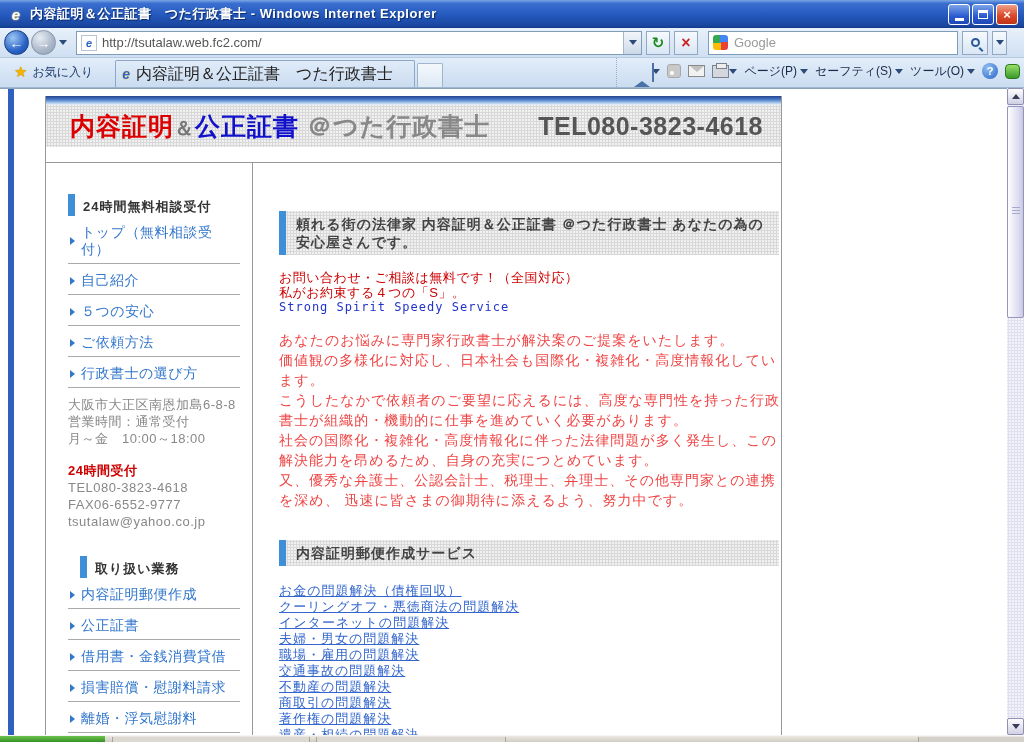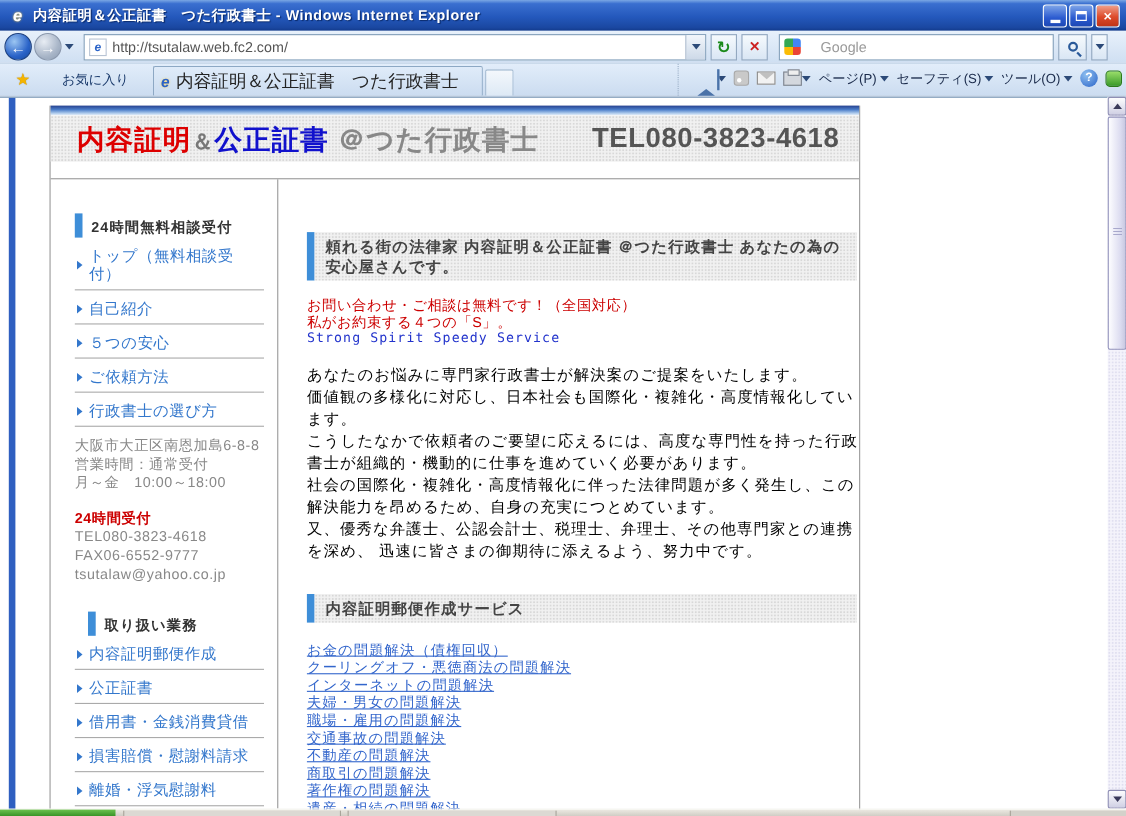--- a/index.html
+++ b/index.html
@@ -43,36 +43,36 @@
   .field-drop { width:18px; height:22px; background:linear-gradient(180deg,#f2f6fb,#cdd9e8);
     border-left:1px solid #a8b8cc; display:flex; align-items:center; justify-content:center; }
   .toolbtn { height:24px; border:1px solid #93a8c0; background:linear-gradient(180deg,#f6fafd,#d9e6f4);
     display:flex; align-items:center; justify-content:center; margin-left:4px; }
   .toolbtn.refresh { width:24px; color:#1a8a1a; font-weight:bold; font-size:15px; }
   .toolbtn.stop { width:24px; color:#cc2222; font-weight:bold; font-size:16px; }
   .searchbox { height:24px; width:250px; margin-left:10px; background:#fff; border:1px solid #7f9db9;
     display:flex; align-items:center; padding-left:4px; }
   .g-ico { width:15px; height:15px; border-radius:3px;
     background:conic-gradient(#4285f4 0 25%, #ea4335 0 50%, #fbbc05 0 75%, #34a853 0); }
-  .search-input { flex:1; border:none; outline:none; font-size:13px; color:#444; padding-left:18px; background:transparent;
+  .search-input { flex:1; border:none; outline:none; font-size:13px; color:#444; padding-left:6px; background:transparent;
     font-family:"Liberation Sans","DejaVu Sans",sans-serif; }
   .search-input::placeholder { color:#9a9a9a; }
   .toolbtn.mag { width:26px; }
   .mag-ico { width:9px; height:9px; border:2px solid #2a5a9a; border-radius:50%; position:relative; }
   .mag-ico:after { content:""; position:absolute; width:2px; height:5px; background:#2a5a9a;
     transform:rotate(-45deg); left:7px; top:7px; }
   .toolbtn.magdrop { width:15px; }
 
   
   .tabsrow { position:absolute; top:58px; left:0; width:1024px; height:30px;
     background:linear-gradient(180deg,#e2edfa,#cbdcf0); border-bottom:1px solid #9eb6d0;
     display:flex; align-items:flex-end; padding:0 4px; }
   .favbtn { display:flex; align-items:center; height:24px; margin:0 4px 3px 4px; padding:0 6px; }
   .star { color:#f4b400; font-size:15px; margin-right:5px; text-shadow:0 0 1px #a87800; }
-  .fav-label { font-size:12px; color:#1a3a6b;margin-left:24px; }
+  .fav-label { font-size:12px; color:#1a3a6b; }
   .tab { display:flex; align-items:center; height:27px; width:300px; margin-left:12px;
     background:linear-gradient(180deg,#fdfeff,#e9f2fb 60%,#dcearf5); border:1px solid #8da8c4; border-bottom:none;
     border-radius:2px 2px 0 0; padding:0 6px; }
   .tab .ie-mini { color:#2a63c8; font-style:italic; font-weight:bold; font-size:14px; margin-right:6px;
     text-shadow:0 0 2px #ffd24a; }
   .tab-label { font-size:16px; color:#222; white-space:nowrap; overflow:hidden; }
   .newtab { width:26px; height:24px; margin-left:2px; background:linear-gradient(180deg,#f4f8fc,#dde9f5);
     border:1px solid #9fb6cd; border-bottom:none; border-radius:2px 2px 0 0; }
   .cmdbar { margin-left:auto; display:flex; align-items:center; height:100%; padding-bottom:3px;
     border-left:1px dotted #9aaec6; padding-left:10px; }
@@ -127,21 +127,21 @@
   .contact .red { color:#cc0000; font-weight:bold; margin-top:15px; }
   .sidebar .second { margin-top:26px;padding-left:12px; }
 
   .main-head { display:flex; width:500px; margin-top:48px; }
   .main-head .bar { width:7px; background:#3e8ed8; }
   .main-head .txt { flex:1; font-size:14px; font-weight:bold; color:#444; padding:4px 10px 4px 10px;
     line-height:18px; letter-spacing:1px; }
   .notices { margin-top:15px; font-size:13px; line-height:15px; letter-spacing:0.5px; }
   .notice-red { color:#cc0000; }
   .notice-blue { color:#2233cc; font-family:"DejaVu Sans Mono","Liberation Mono",monospace; font-size:12px; letter-spacing:1px; }
-  .paras { margin-top:15px; width:502px; font-size:14px; color:#000000; line-height:20px; letter-spacing:1px; }
+  .paras { margin-top:15px; width:502px; font-size:14px; color:#ef4444; line-height:20px; letter-spacing:1px; }
   .svc-links { margin-top:17px; font-size:13px; line-height:16px; letter-spacing:1px; }
   .svc-links .m-link { color:#3366cc; text-decoration:underline; cursor:pointer; width:fit-content; }
 
   
   .scrollbar { position:absolute; right:0; top:88px; width:17px; height:647px;
     background-color:#f4f3fb; background-image:radial-gradient(#e0dff0 1px, transparent 1.2px); background-size:3px 3px; }
   .sb-btn { position:absolute; left:0; width:17px; height:17px;
     background:linear-gradient(180deg,#fdfdfe,#d0d0e4); border:1px solid #8f8fb4; border-radius:2px;
     display:flex; align-items:center; justify-content:center; }
   .sb-up { top:0; } .sb-down { bottom:0; }

